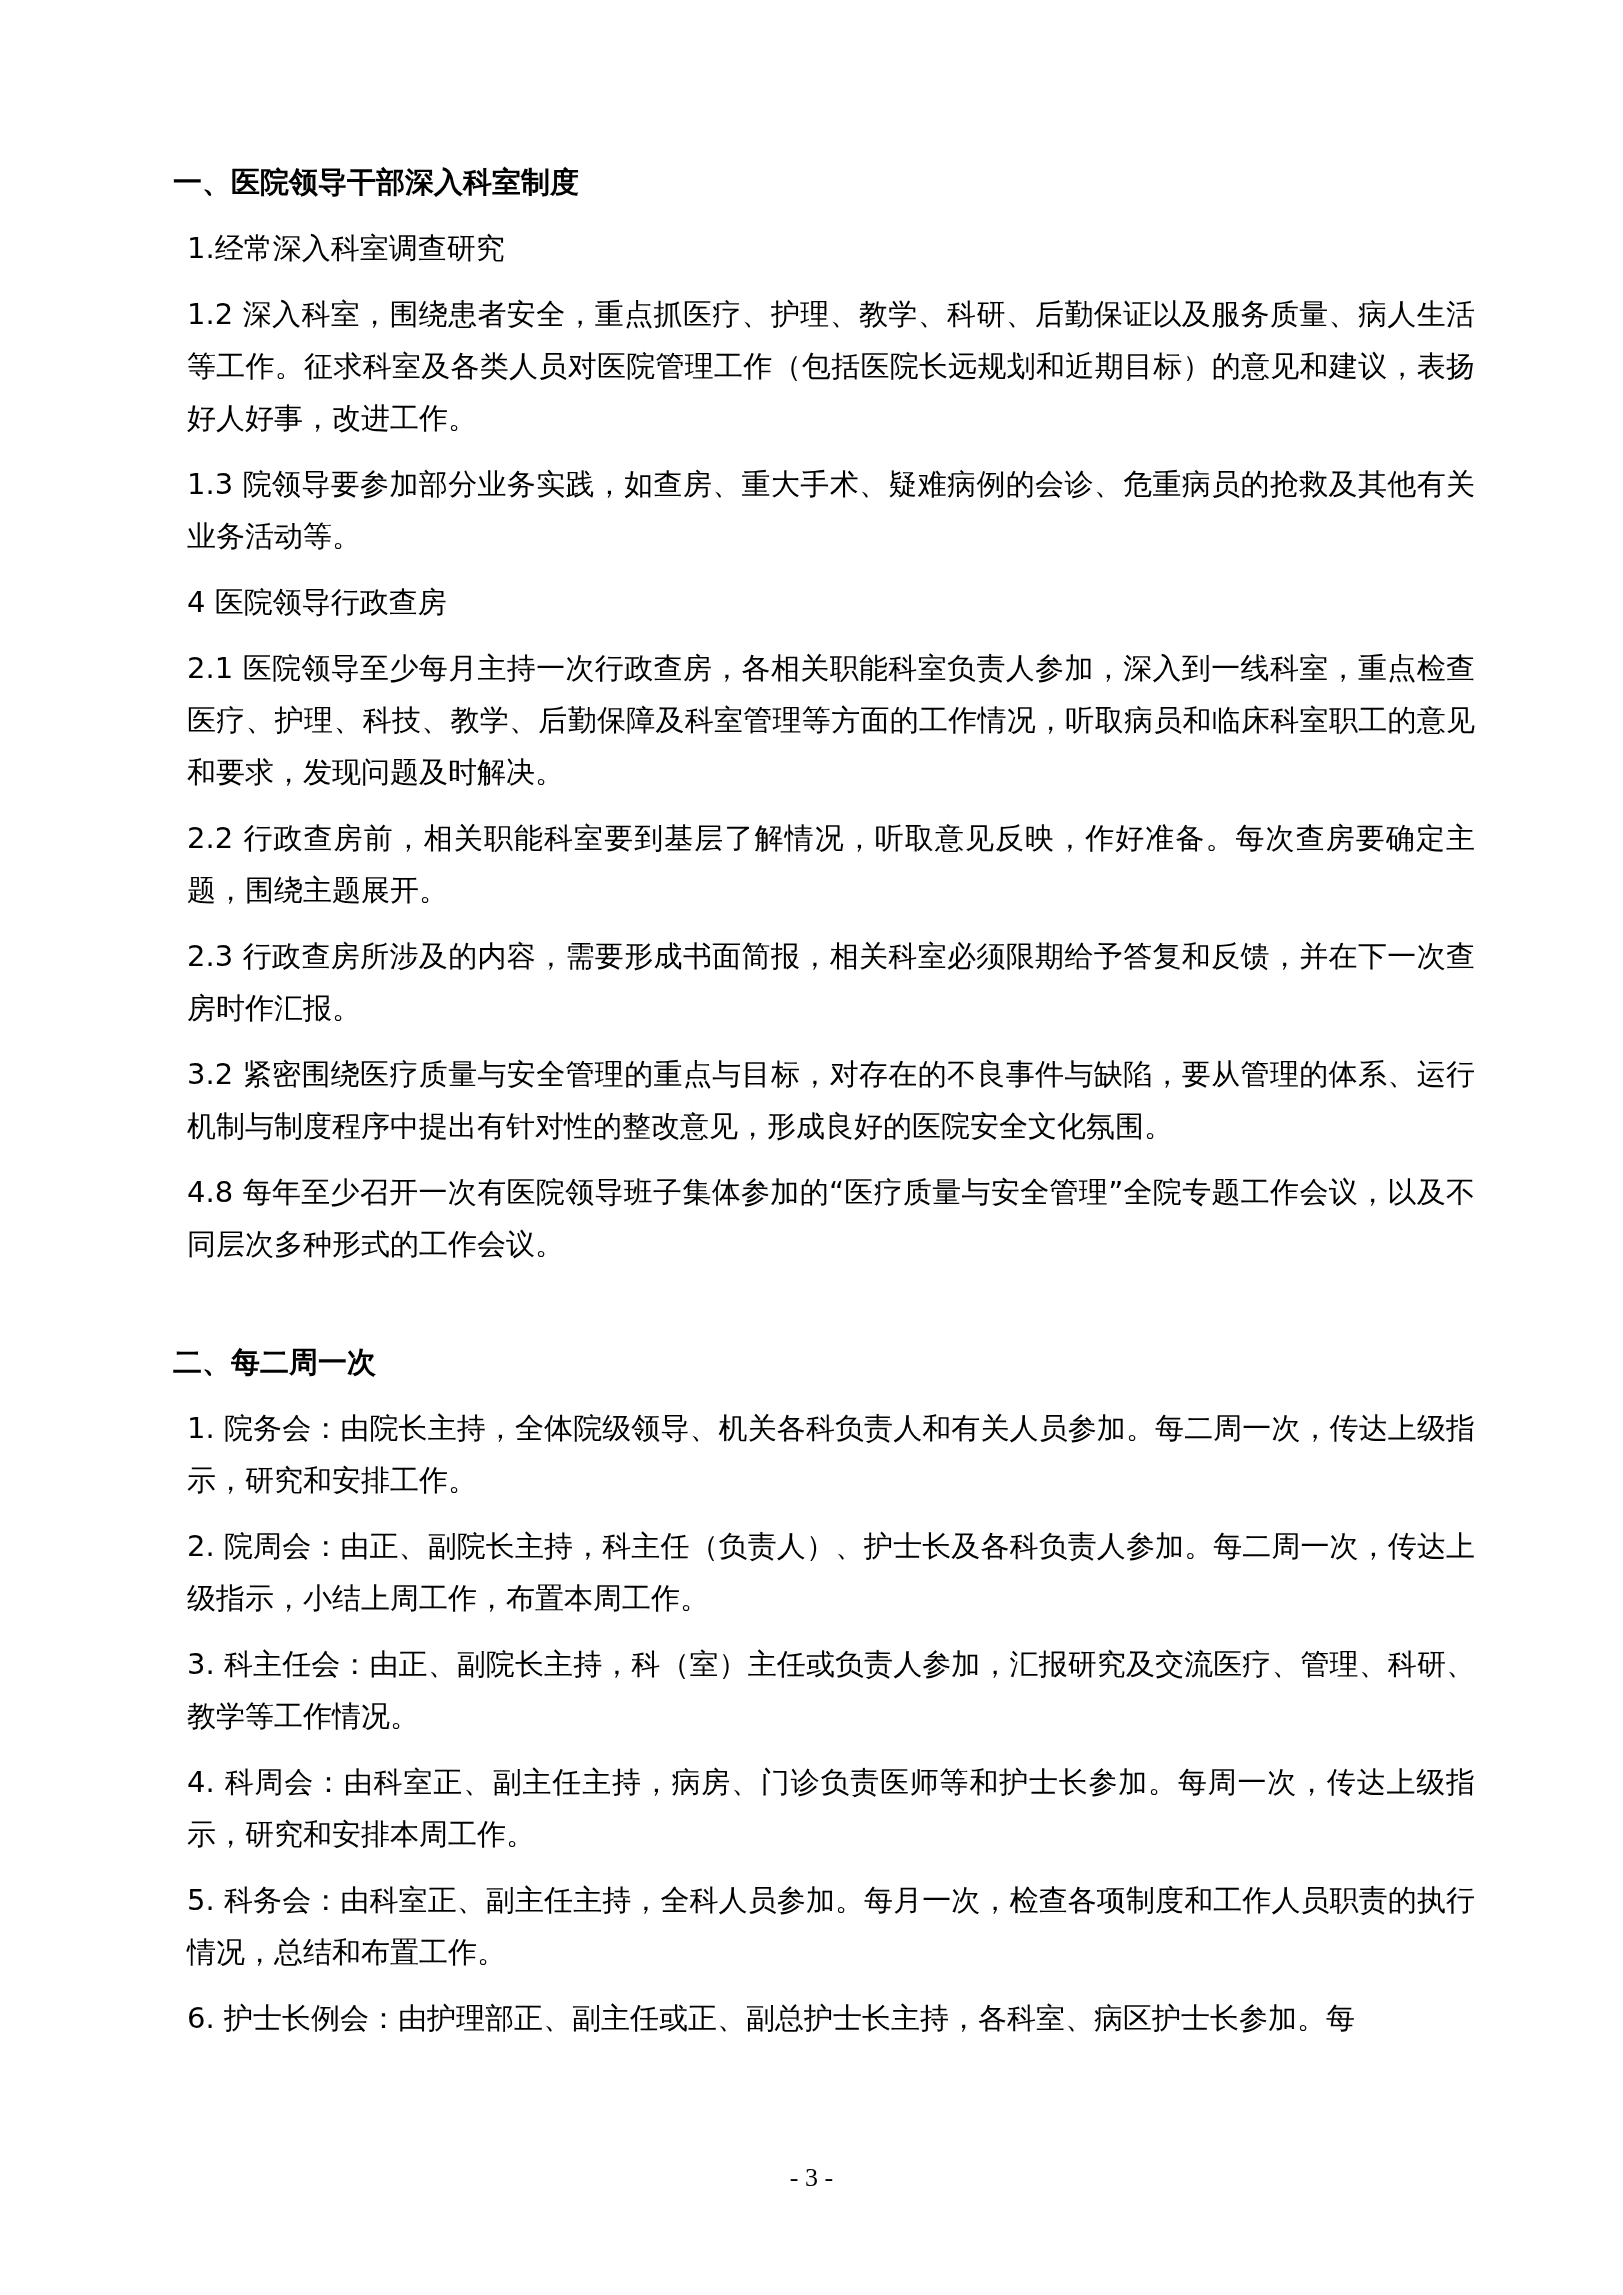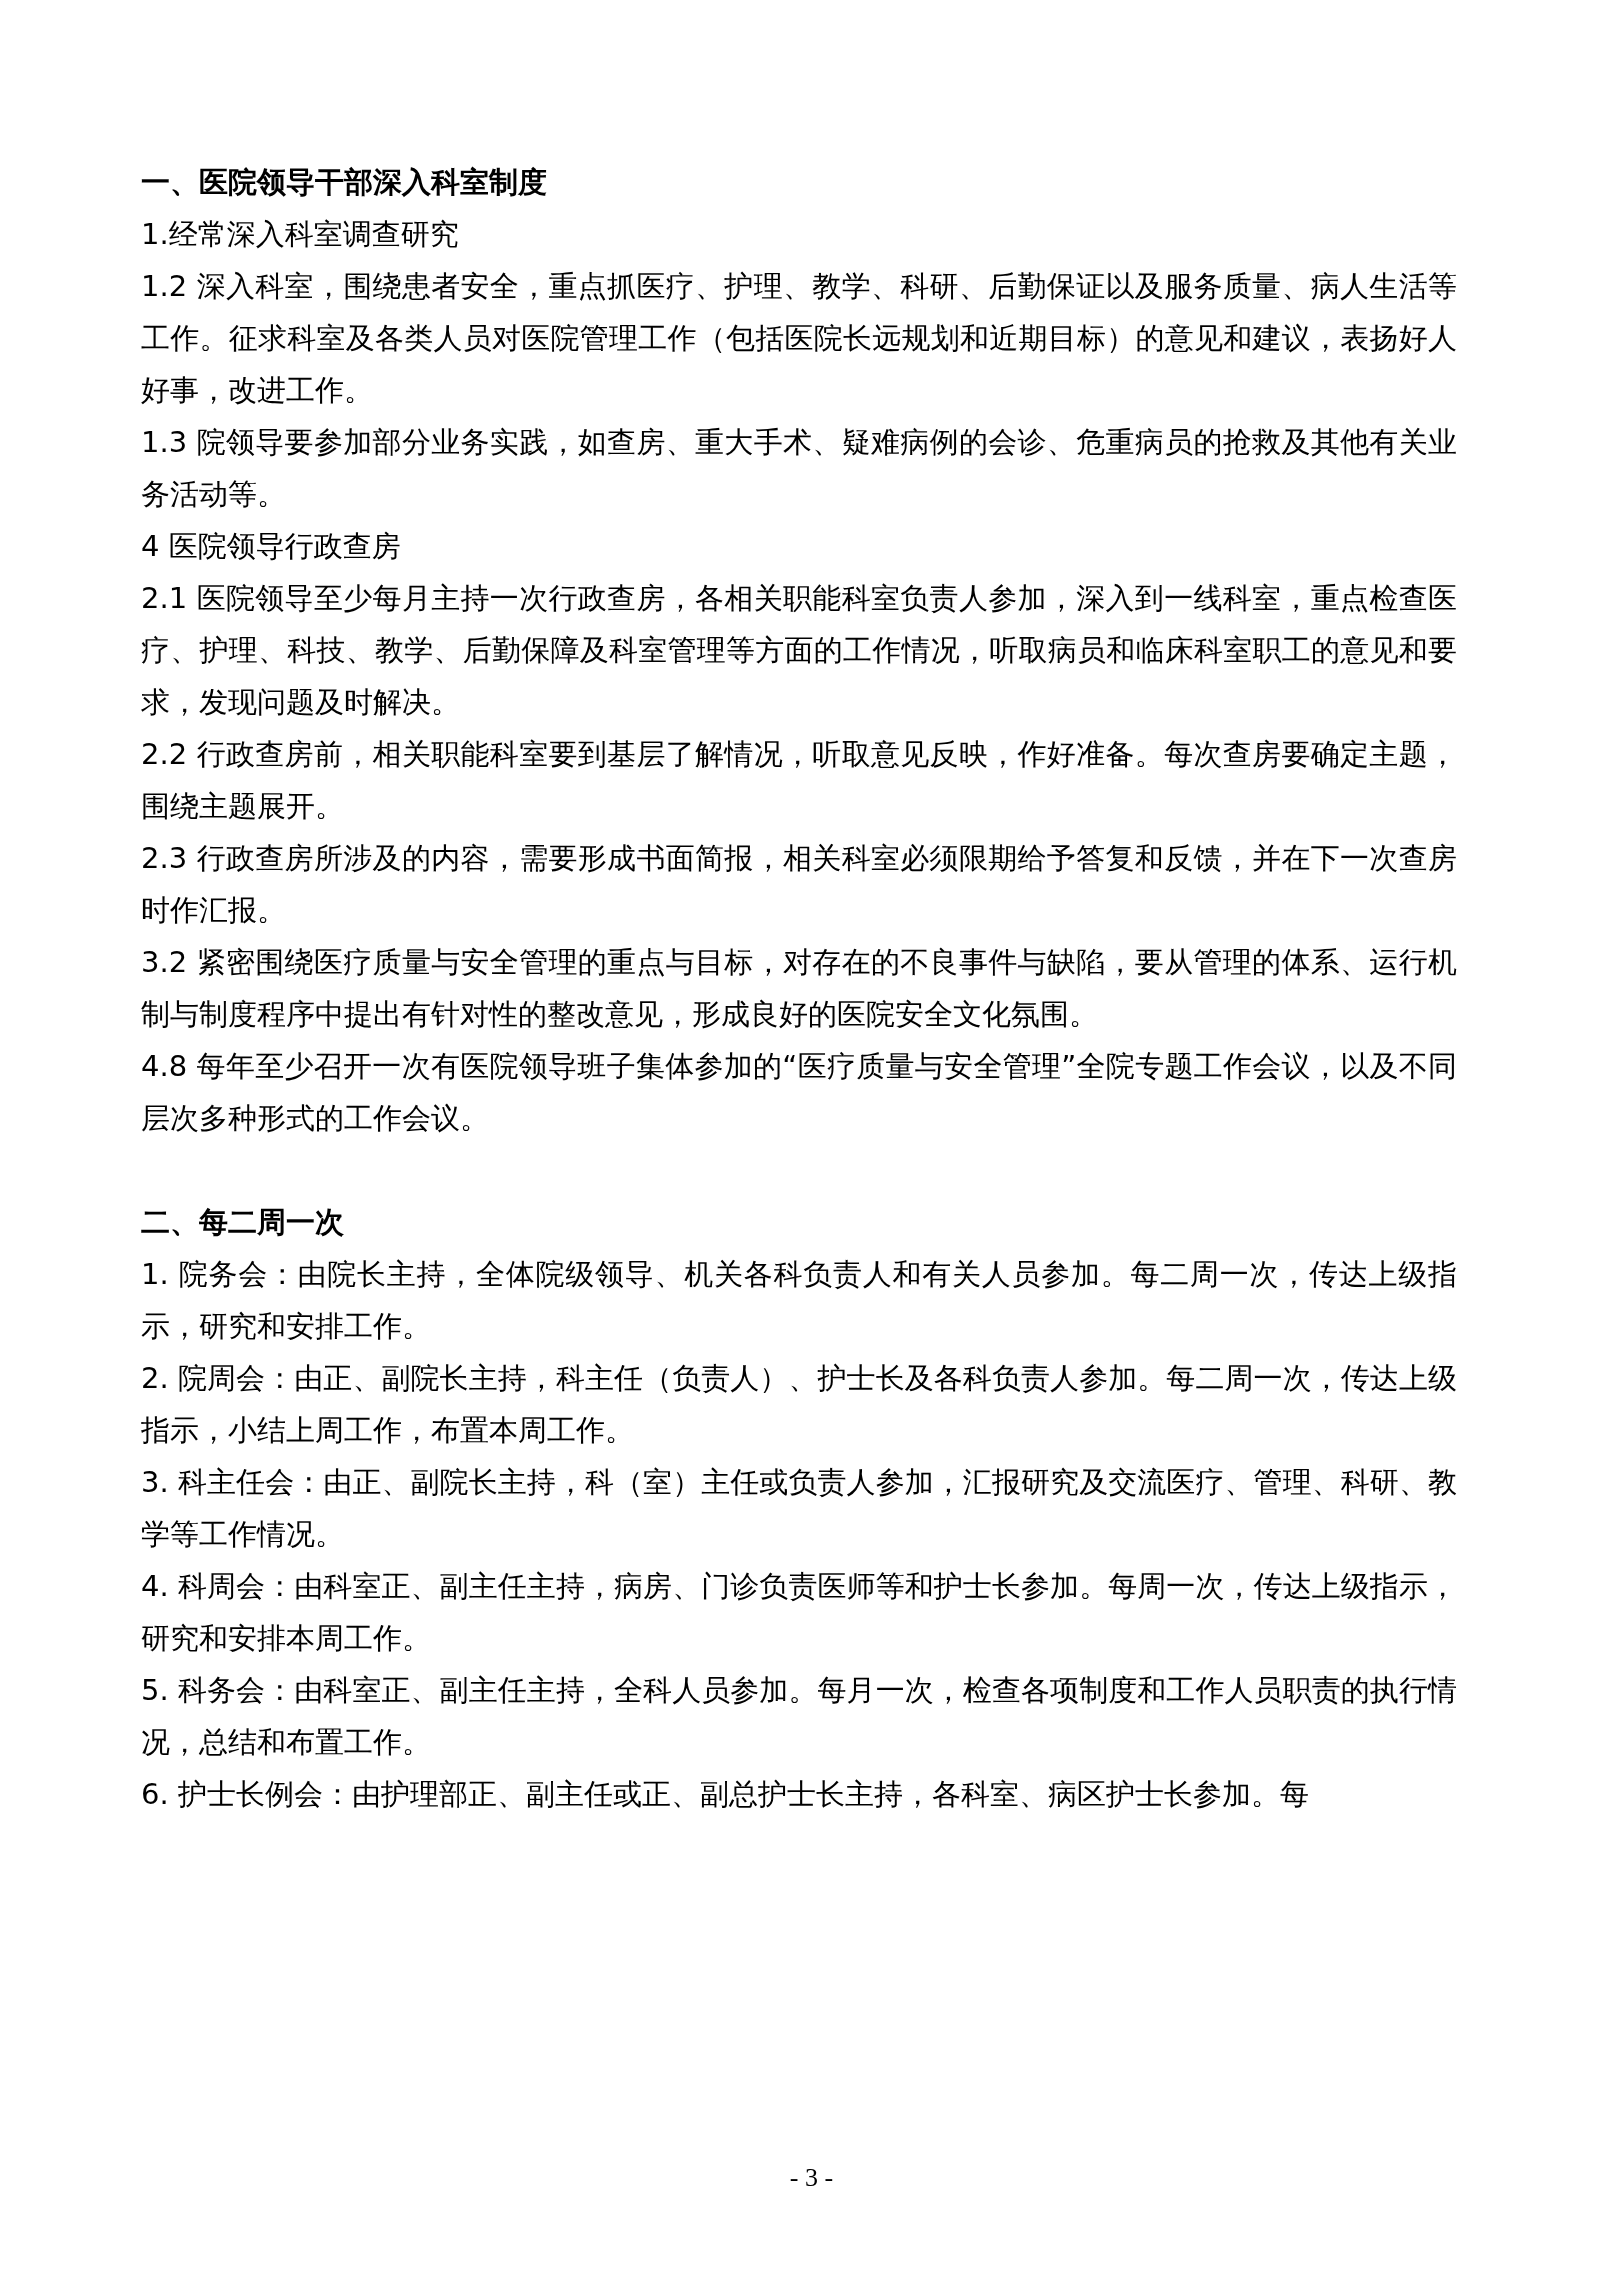--- a/index.html
+++ b/index.html
@@ -1,20 +1,20 @@
 <!DOCTYPE html>
 <html style="font-size:10.5px"><head>
 <meta charset="utf-8">
 <style>
   html,body{margin:0;padding:0;background:#fff;}
   body{width:1623px;height:2295px;position:relative;overflow:hidden;
        font-family:"DejaVu Sans","Liberation Sans",sans-serif;color:#000;}
-  .page{position:absolute;left:141px;top:156px;width:1316px;}
+  .page{position:absolute;left:173px;top:156px;width:1316px;}
   .h{font-weight:bold;font-size:29px;line-height:52px;height:52px;margin:0;}
-  .p{font-size:29px;line-height:52px;margin:0;text-align:justify;text-align-last:left;}
+  .p{font-size:29px;line-height:52px;margin:14px;text-align:justify;text-align-last:left;}
   .gap{height:52px;}
   .pn{position:absolute;top:2163px;left:0;width:1623px;text-align:center;
       font-family:"Liberation Serif",serif;font-size:26px;}
 </style>
 </head>
 <body>
 
 <div class="page">
   <p class="h">一、医院领导干部深入科室制度</p>
   <p class="p">1.经常深入科室调查研究</p>

